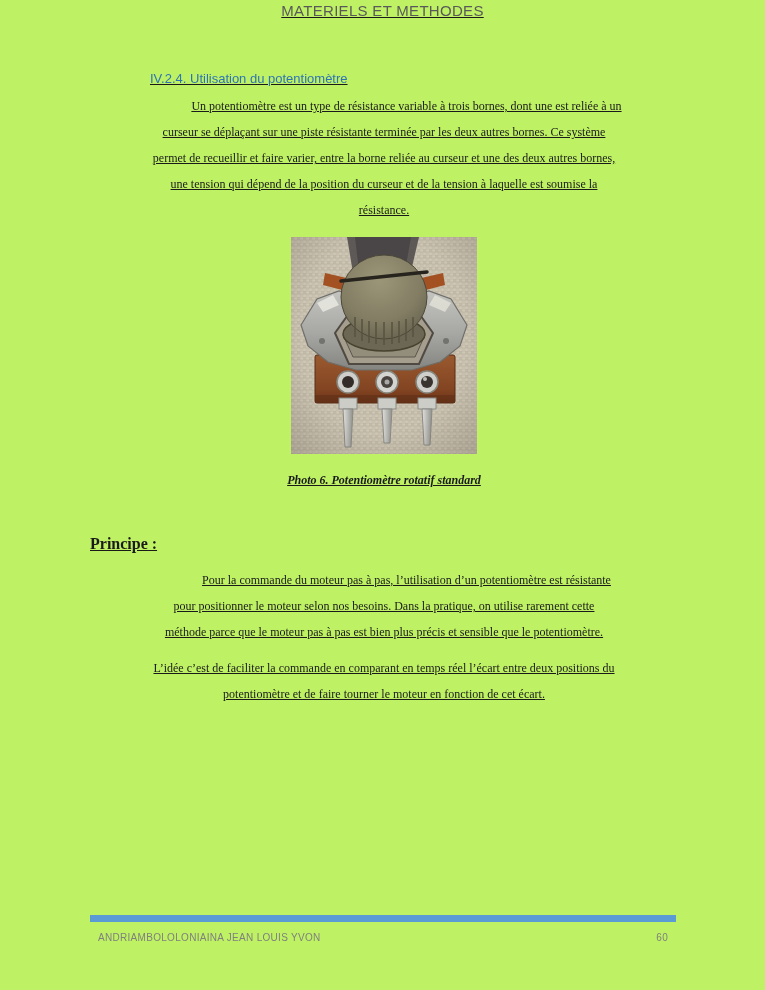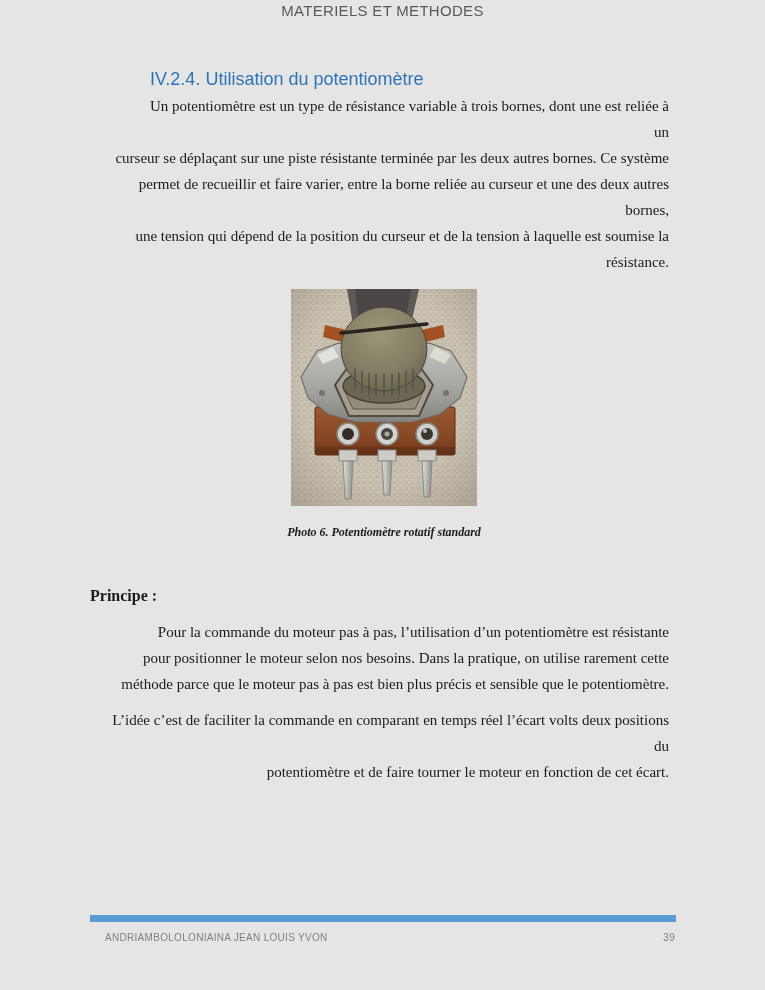--- a/index.html
+++ b/index.html
@@ -1,44 +1,45 @@
 <!DOCTYPE html>
 <html><head>
 <meta charset="utf-8">
 <style>
   html,body { margin:0; padding:0; background:#ffffff; }
   .page {
     position:relative;
     width:765px; height:990px;
-    background:#e5e5e5;
+    background:#bef264;
     font-family:"Liberation Serif", serif;
     color:#1a1a1a;
     overflow:hidden;
+    text-decoration:underline;
   }
   .page-header {
     padding-top:3px;
     text-align:center;
     font-family:"Liberation Sans", sans-serif;
     font-size:15px; line-height:16px;
     color:#595959;
     letter-spacing:0.3px;
   }
   .content { margin-left:90px; margin-right:87px; }
   .section-heading {
     margin-top:52px;
     padding-left:60px;
     font-family:"Liberation Sans", sans-serif;
-    font-size:18px; line-height:16px;
+    font-size:13px; line-height:16px;
     color:#2E74B5;
   }
   .body-para {
-    margin:9px;
-    font-size:15px; line-height:26px;
+    margin:0;
+    font-size:12px; line-height:26px;
     white-space:pre-line;
-    text-align:right;
+    text-align:center;
   }
   .indent-first { text-indent:45px; }
   .mt-p1 { margin-top:6px; }
   .mt-p2 { margin-top:8px; }
   .figure-wrap {
     margin-top:14px;
     width:186px; height:217px;
     margin-left:auto; margin-right:auto;
   }
   .figure-wrap svg { display:block; }
@@ -57,21 +58,21 @@
   .mt-p4 { margin-top:10px; }
   .mt-p5 { margin-top:8px; }
   .footer-bar {
     position:absolute;
     left:90px; top:915px;
     width:586px; height:7px;
     background:#5B9BD5;
   }
   .footer-row {
     position:absolute;
-    left:99px; top:931px;
+    left:92px; top:931px;
     width:586px;
     display:flex;
     justify-content:space-between;
     font-family:"Liberation Sans", sans-serif;
     font-size:10px; line-height:14px;
     color:#7f7f7f;
     letter-spacing:0.3px;
   }
   .footer-author { padding-left:6px; }
   .footer-pagenum { padding-right:10px; }
@@ -191,25 +192,25 @@
     </div>
 
     <div class="figure-caption">Photo 6. Potentiomètre rotatif standard</div>
 
     <div class="principle-heading">Principe :</div>
 
     <p class="body-para indent-first mt-p3">Pour la commande du moteur pas à pas, l’utilisation d’un potentiomètre est résistante
 pour  positionner le moteur selon nos besoins. Dans la pratique, on utilise rarement cette
 méthode parce que  le moteur pas à pas est bien plus précis et sensible que le potentiomètre.</p>
 
-    <p class="body-para mt-p4">L’idée c’est de faciliter la commande en comparant en temps réel l’écart volts deux positions du
+    <p class="body-para mt-p4">L’idée c’est de faciliter la commande en comparant en temps réel l’écart entre deux positions du
 potentiomètre et de faire tourner le moteur en fonction de cet écart.</p>
 
 
   </div>
 
   <div class="footer-bar"></div>
   <div class="footer-row">
     <span class="footer-author">ANDRIAMBOLOLONIAINA JEAN LOUIS YVON</span>
-    <span class="footer-pagenum">39</span>
+    <span class="footer-pagenum">60</span>
   </div>
 
 </div>
 
 </body></html>

